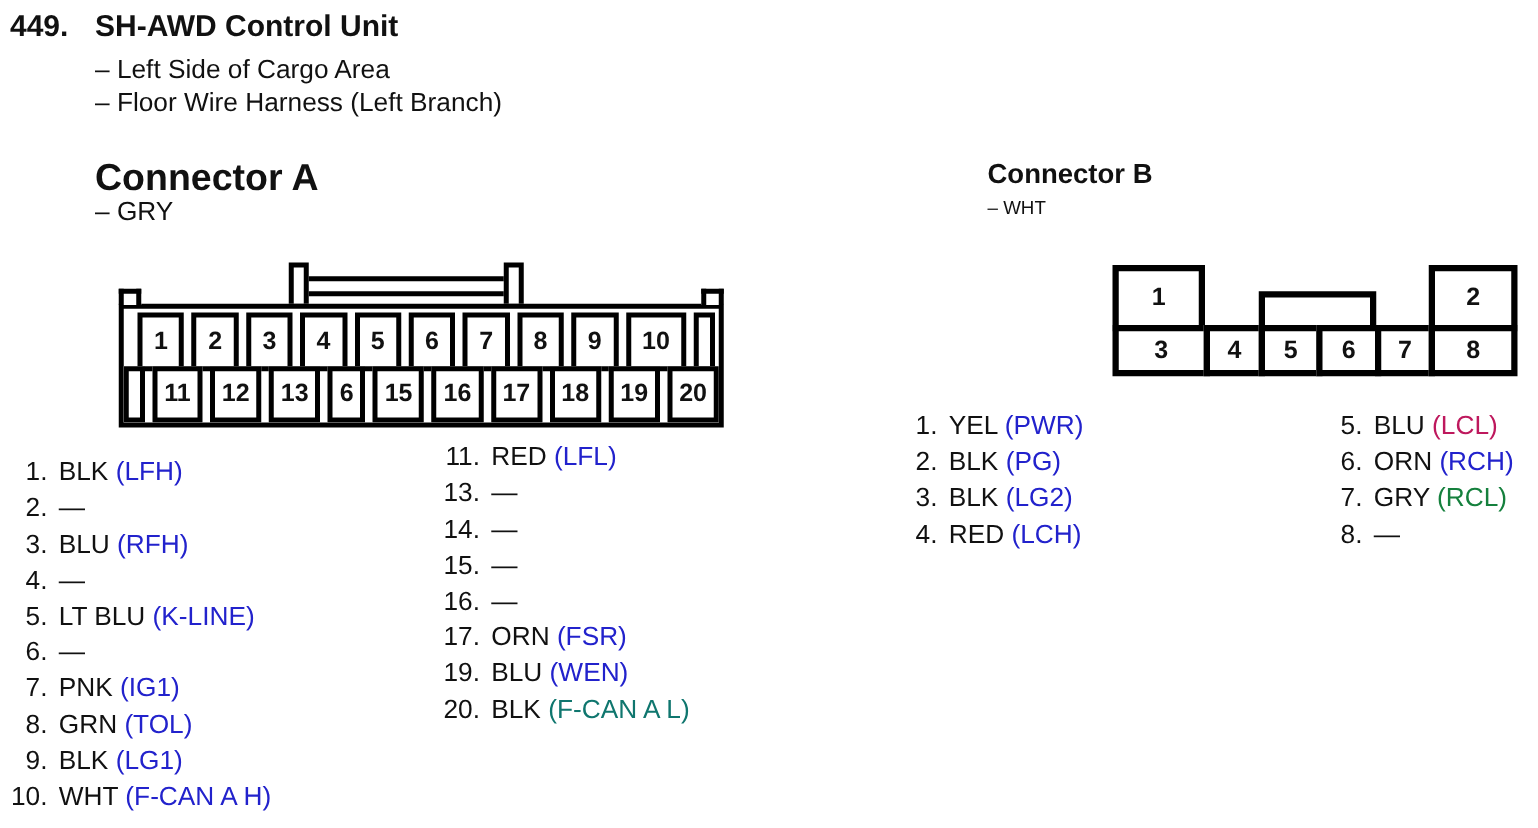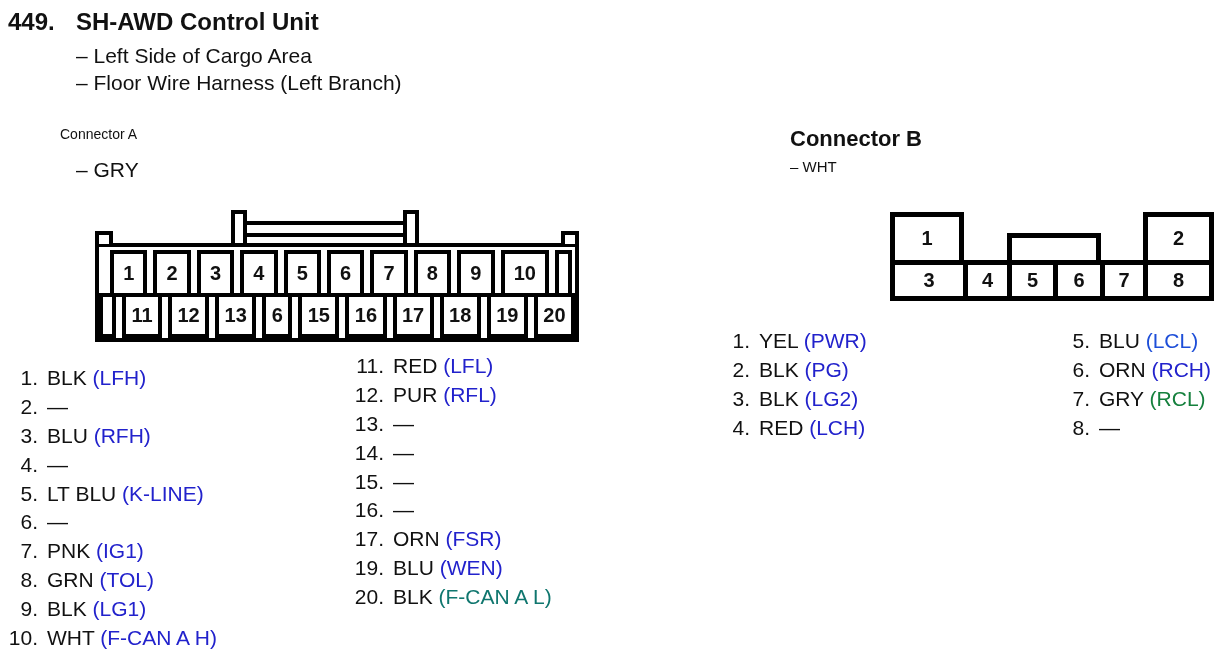--- a/index.html
+++ b/index.html
@@ -12,21 +12,21 @@
     overflow:hidden;
   }
   .abs { position:absolute; }
 
   
   #page-num   { left:8px;  top:8px;  font-size:24px; font-weight:bold; }
   #page-title { left:76px; top:8px;  font-size:24px; font-weight:bold; }
   #subtitle-1 { left:76px; top:44px; font-size:21px; }
   #subtitle-2 { left:76px; top:71px; font-size:21px; }
 
-  #a-heading     { left:60px;  top:126px; font-size:14px; font-weight:normal; }
+  #a-heading     { left:76px;  top:126px; font-size:30px; font-weight:bold; }
   #a-colorlabel  { left:76px;  top:158px; font-size:21px; }
   #b-heading     { left:790px; top:126px; font-size:22px; font-weight:bold; }
   #b-colorlabel  { left:790px; top:158px; font-size:15px; }
 
   
   #a-diagram { left:95px; top:210px; width:484px; height:132px; }
   #a-diagram .part { position:absolute; box-sizing:border-box; background:#fff; border:4px solid #000; }
   #a-latch-bar  { left:145px; top:11px; width:172px; height:16px; }
   #a-post-left  { left:136px; top:0;   width:16px;  height:37px; }
   #a-post-right { left:308px; top:0;   width:16px;  height:37px; }
@@ -147,33 +147,32 @@
     <div class="pin-row"><span class="pin-num">4.</span><span class="pin-text">—</span></div>
     <div class="pin-row"><span class="pin-num">5.</span><span class="pin-text">LT BLU </span><span class="pin-sig" style="color: rgb(34, 34, 204);">(K-LINE)</span></div>
     <div class="pin-row"><span class="pin-num">6.</span><span class="pin-text">—</span></div>
     <div class="pin-row"><span class="pin-num">7.</span><span class="pin-text">PNK </span><span class="pin-sig" style="color: rgb(34, 34, 204);">(IG1)</span></div>
     <div class="pin-row"><span class="pin-num">8.</span><span class="pin-text">GRN </span><span class="pin-sig" style="color: rgb(34, 34, 204);">(TOL)</span></div>
     <div class="pin-row"><span class="pin-num">9.</span><span class="pin-text">BLK </span><span class="pin-sig" style="color: rgb(34, 34, 204);">(LG1)</span></div>
     <div class="pin-row"><span class="pin-num">10.</span><span class="pin-text">WHT </span><span class="pin-sig" style="color: rgb(34, 34, 204);">(F-CAN A H)</span></div>
   </div>
 <div class="pin-col" id="a-col2">
     <div class="pin-row"><span class="pin-num">11.</span><span class="pin-text">RED </span><span class="pin-sig" style="color: rgb(34, 34, 204);">(LFL)</span></div>
-    <div class="pin-row"><span class="pin-num">12.</span><span class="pin-text">PUR </span><span class="pin-sig" style="color: rgb(34, 34, 204);">(RFL)</span></div>
     <div class="pin-row"><span class="pin-num">13.</span><span class="pin-text">—</span></div>
     <div class="pin-row"><span class="pin-num">14.</span><span class="pin-text">—</span></div>
     <div class="pin-row"><span class="pin-num">15.</span><span class="pin-text">—</span></div>
     <div class="pin-row"><span class="pin-num">16.</span><span class="pin-text">—</span></div>
     <div class="pin-row"><span class="pin-num">17.</span><span class="pin-text">ORN </span><span class="pin-sig" style="color: rgb(34, 34, 204);">(FSR)</span></div>
     <div class="pin-row"><span class="pin-num">19.</span><span class="pin-text">BLU </span><span class="pin-sig" style="color: rgb(34, 34, 204);">(WEN)</span></div>
     <div class="pin-row"><span class="pin-num">20.</span><span class="pin-text">BLK </span><span class="pin-sig" style="color: #0f766e;">(F-CAN A L)</span></div>
   </div>
 <div class="pin-col" id="b-col1">
     <div class="pin-row"><span class="pin-num">1.</span><span class="pin-text">YEL </span><span class="pin-sig" style="color: rgb(34, 34, 204);">(PWR)</span></div>
     <div class="pin-row"><span class="pin-num">2.</span><span class="pin-text">BLK </span><span class="pin-sig" style="color: rgb(34, 34, 204);">(PG)</span></div>
     <div class="pin-row"><span class="pin-num">3.</span><span class="pin-text">BLK </span><span class="pin-sig" style="color: rgb(34, 34, 204);">(LG2)</span></div>
     <div class="pin-row"><span class="pin-num">4.</span><span class="pin-text">RED </span><span class="pin-sig" style="color: rgb(34, 34, 204);">(LCH)</span></div>
   </div>
 <div class="pin-col" id="b-col2">
-    <div class="pin-row"><span class="pin-num">5.</span><span class="pin-text">BLU </span><span class="pin-sig" style="color: #1d4ed8;">(LCL)</span></div>
+    <div class="pin-row"><span class="pin-num">5.</span><span class="pin-text">BLU </span><span class="pin-sig" style="color: #be185d;">(LCL)</span></div>
     <div class="pin-row"><span class="pin-num">6.</span><span class="pin-text">ORN </span><span class="pin-sig" style="color: rgb(34, 34, 204);">(RCH)</span></div>
     <div class="pin-row"><span class="pin-num">7.</span><span class="pin-text">GRY </span><span class="pin-sig" style="color: #15803d;">(RCL)</span></div>
     <div class="pin-row"><span class="pin-num">8.</span><span class="pin-text">—</span></div>
   </div>
 
 </body></html>

